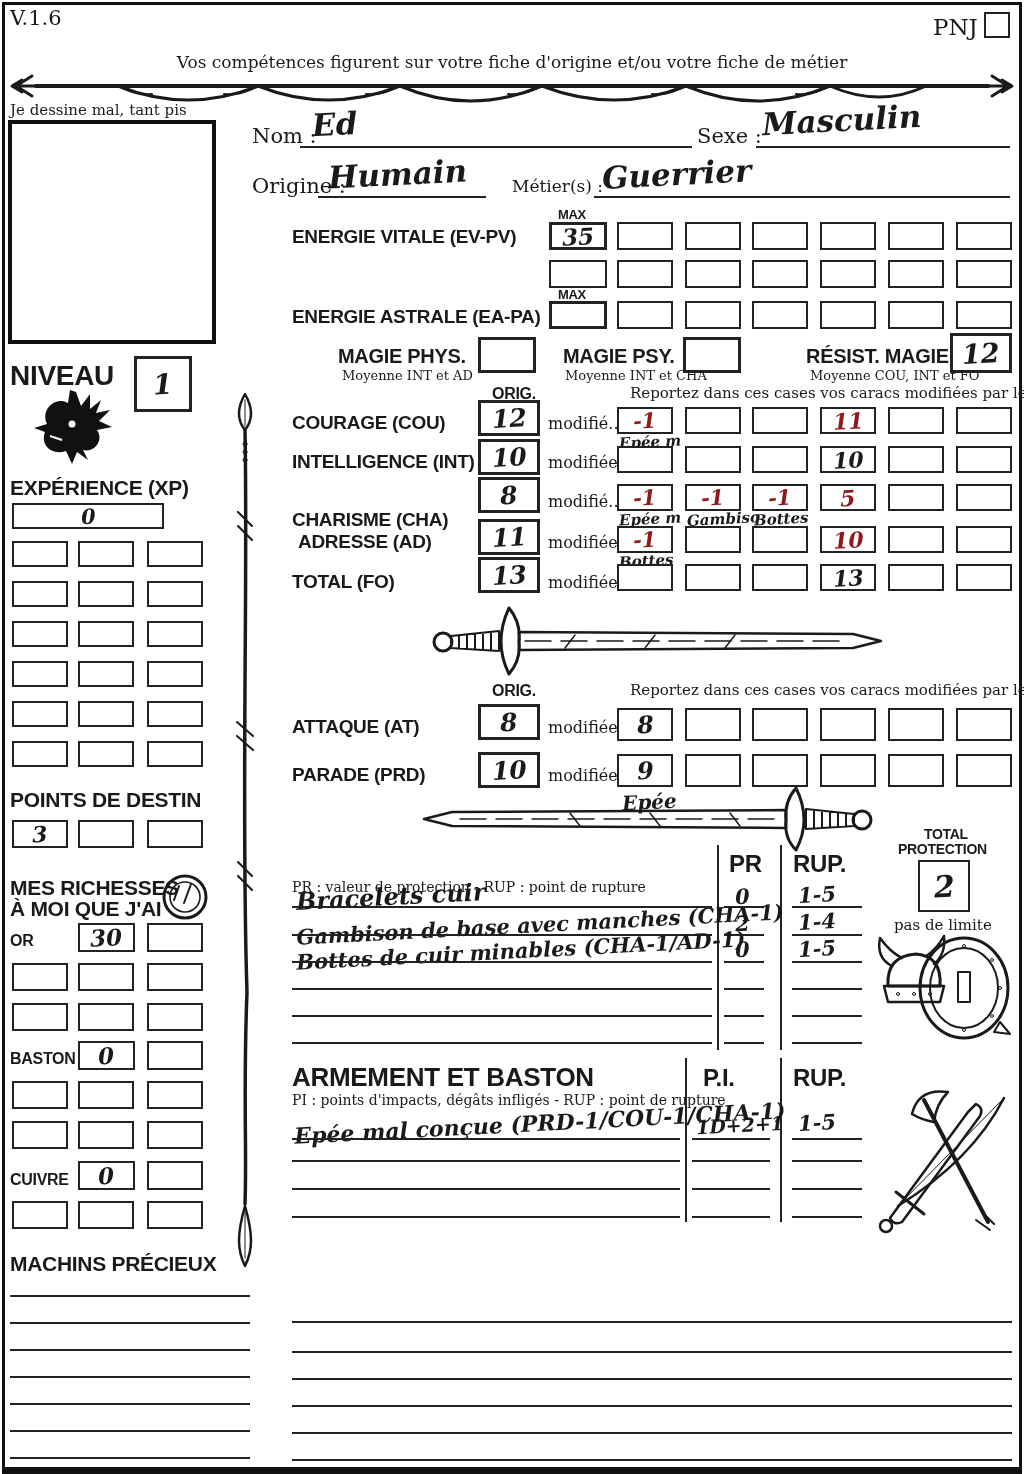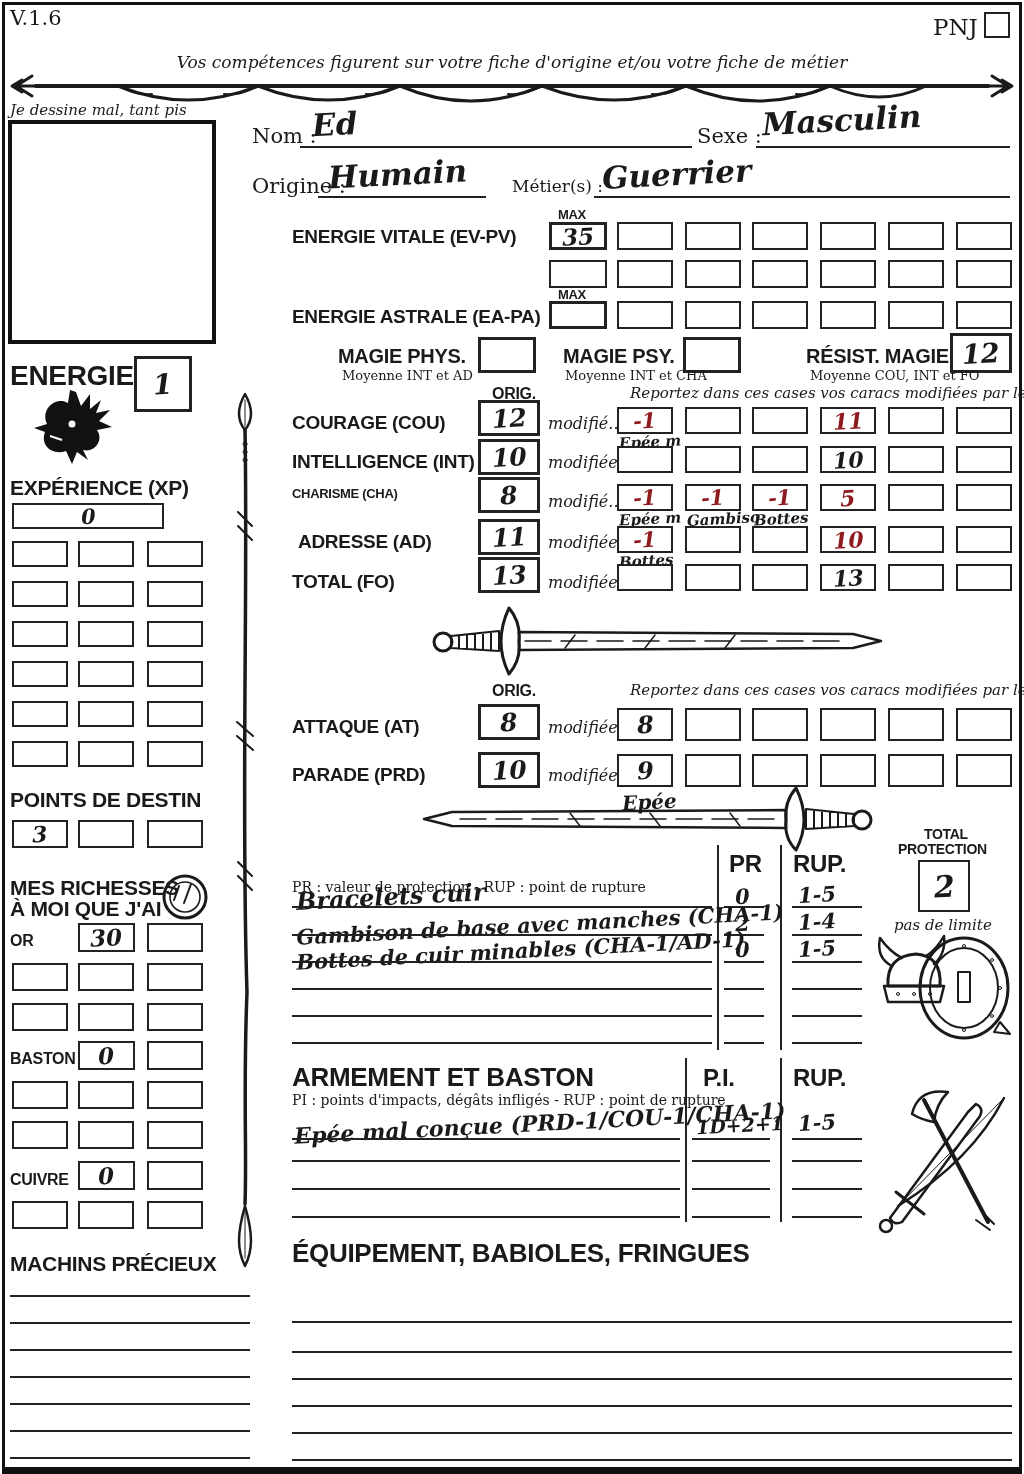--- a/index.html
+++ b/index.html
@@ -3,21 +3,21 @@
 <meta charset="utf-8">
 <style>
   html,body{margin:0;padding:0;background:#888}
   .page{position:relative;width:1024px;height:1474px;background:#fff;margin:0 auto;
         font-family:"Liberation Sans",sans-serif;color:#1a1a1a;overflow:hidden}
   .frame{position:absolute;left:2px;top:2px;width:1014px;height:1462px;
          border:3px solid #111;border-bottom-width:7px;pointer-events:none}
   .abs{position:absolute;white-space:nowrap}
   .disp{font-family:"Liberation Sans",sans-serif;font-weight:700;letter-spacing:-.3px;white-space:nowrap}
   .serif{font-family:"DejaVu Serif",serif;white-space:nowrap}
-  .script{font-family:"DejaVu Serif",serif;font-style:italic;white-space:nowrap}
+  .script{font-family:"DejaVu Serif",serif;white-space:nowrap}
   .title{font-family:"DejaVu Serif",serif;font-weight:700}
   .hv{font-family:"DejaVu Serif",serif;font-style:italic;font-weight:700;
       transform:rotate(-3deg);white-space:nowrap}
   .bx{position:absolute;border:2px solid #222;background:#fff;
       display:flex;align-items:center;justify-content:center;box-sizing:border-box}
   .bx3{border-width:3px}
   .ln{position:absolute;border-bottom:2px solid #222}
   .vln{position:absolute;border-left:2px solid #222}
   svg{position:absolute;overflow:visible}
   .ink{stroke:#1a1a1a;fill:none;stroke-linecap:round;stroke-linejoin:round}
@@ -128,21 +128,21 @@
   <div class="abs script" style="left:548px;top:453px;font-size:16px">modifiée...</div>
   <div class="bx" style="left:617px;top:446px;width:56px;height:27px"></div>
   <div class="bx" style="left:685px;top:446px;width:56px;height:27px"></div>
   <div class="bx" style="left:752px;top:446px;width:56px;height:27px"></div>
   <div class="bx" style="left:820px;top:446px;width:56px;height:27px">
       <span class="hv" style="font-size:22px">10</span>
     </div>
   <div class="bx" style="left:888px;top:446px;width:56px;height:27px"></div>
   <div class="bx" style="left:956px;top:446px;width:56px;height:27px"></div>
 
-  <div class="abs disp" style="left:292px;top:486px;font-size:13px">CHARISME (CHA)</div>
+  <div class="abs disp" style="left:292px;top:509px;font-size:19px">CHARISME (CHA)</div>
   <div class="bx bx3" style="left:478px;top:477px;width:62px;height:36px">
       <span class="hv" style="font-size:25px">8</span>
     </div>
   <div class="abs script" style="left:548px;top:492px;font-size:16px">modifié...</div>
   <div class="bx" style="left:617px;top:484px;width:56px;height:27px">
       <span class="hv" style="font-size: 21px; color: rgb(142, 26, 30);">-1</span>
     </div>
   <div class="bx" style="left:685px;top:484px;width:56px;height:27px">
       <span class="hv" style="font-size: 21px; color: rgb(142, 26, 30);">-1</span>
     </div>
@@ -329,29 +329,28 @@
     <path class="ink" d="M132 14 Q100 76 26 122" stroke-width="2.5"></path>
     <line class="ink" x1="132" y1="14" x2="26" y2="122" stroke-width="1"></line>
     <path class="ink" d="M18 134 L96 28 L104 20 Q112 24 108 32 L30 138 Q22 142 18 134 Z" stroke-width="2.5"></path>
     <line class="ink" x1="24" y1="108" x2="52" y2="130" stroke-width="3"></line>
     <circle class="ink" cx="14" cy="142" r="6" stroke-width="2.5" fill="#222"></circle>
     <line class="ink" x1="52" y1="16" x2="116" y2="138" stroke-width="4"></line>
     <path class="ink" d="M40 30 Q46 4 76 8 Q64 20 62 38 Q50 36 40 30 Z" stroke-width="2.5"></path>
     <path class="ink" d="M110 128 L122 140 M104 136 L118 146" stroke-width="2"></path>
   </svg>
 
-  <div class="abs disp" style="left:292px;top:1238px;font-size:26px">ÉQUIPEMENT, BABIOLES, FRINGUES</div>
   <div class="ln" style="left:292px;top:1301px;width:720px;height:20px"></div>
   <div class="ln" style="left:292px;top:1331px;width:720px;height:20px"></div>
   <div class="ln" style="left:292px;top:1358px;width:720px;height:20px"></div>
   <div class="ln" style="left:292px;top:1385px;width:720px;height:20px"></div>
   <div class="ln" style="left:292px;top:1412px;width:720px;height:20px"></div>
   <div class="ln" style="left:292px;top:1439px;width:720px;height:20px"></div>
 
-  <div class="abs disp" style="left:10px;top:360px;font-size:28px">ENERGIE</div>
+  <div class="abs disp" style="left:10px;top:360px;font-size:28px">NIVEAU</div>
   <div class="bx bx3" style="left:134px;top:356px;width:58px;height:56px">
     <span class="hv" style="font-size:28px">1</span>
   </div>
 
   <svg style="left:32px;top:388px" width="88" height="82" viewBox="0 0 88 82">
     <path d="M44 4 L49 18 L58 6 L58 21 L69 12 L64 25 L78 22 L67 33 L80 39 L65 42 C72 52 63 65 51 62 L56 72 L45 64 L40 76 L34 63 C20 68 8 57 13 44 L2 40 L15 36 C8 20 25 8 36 15 L38 2 Z" fill="#111"></path>
     <circle cx="40" cy="36" r="3.5" fill="#fff"></circle>
     <path d="M18 48 L30 52" stroke="#fff" stroke-width="2" fill="none"></path>
   </svg>
 

